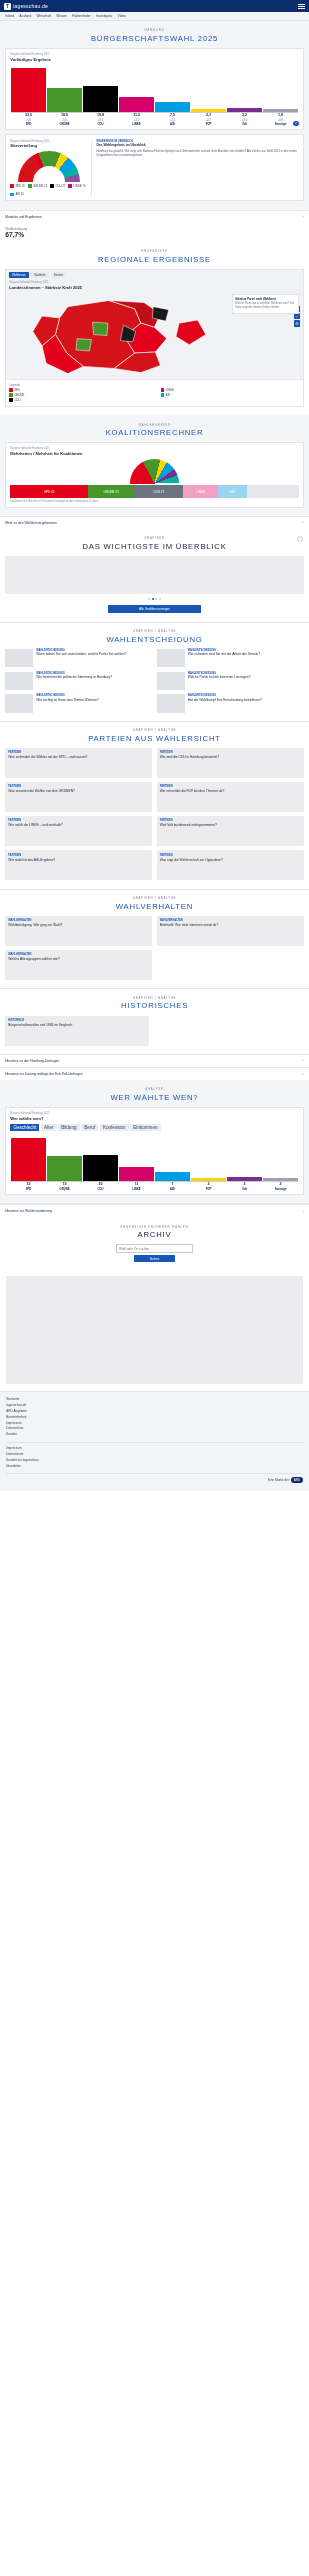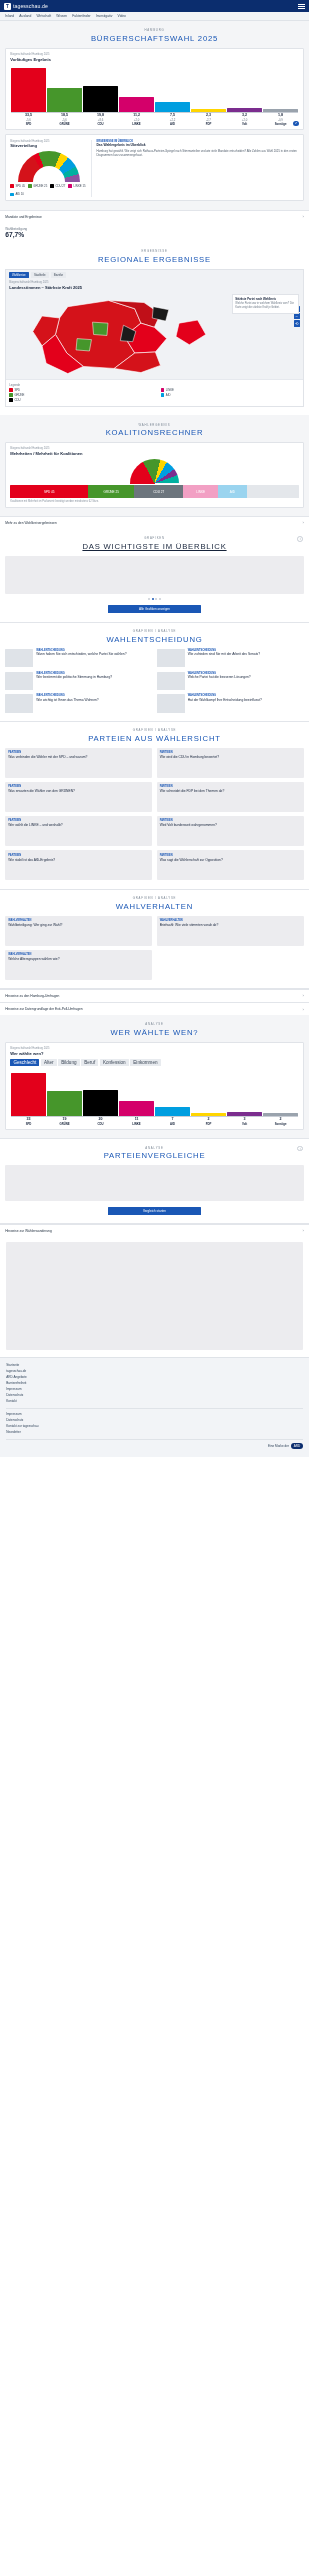--- a/index.html
+++ b/index.html
@@ -41,21 +41,21 @@
   .section { padding:7.2px 5.2px 8.2px; position:relative; }
   .sec-kicker {
     text-align:center; font-size:2.8px; letter-spacing:0.8px;
     color:#7b8794; text-transform:uppercase; margin-bottom:1.5px;
   }
   .sec-title {
     text-align:center; font-size:7.7px; letter-spacing:0.8px;
     color:#1a57b5; text-transform:uppercase; font-weight:normal;
     margin:0 0 5.2px;
   }
-  .sec-title.dark { color:#16233a;text-decoration:underline; }
+  .sec-title.dark { color:#16233a; }
   .gray { background:#f4f5f7; }
   .hairline { height:0.5px; background:#e2e5ea; }
 
   
   .card {
     background:#fff; border:0.5px solid #e0e3e8; border-radius:1px;
     padding:4.1px 4.1px 3.1px; position:relative;
   }
   .card-eyebrow { font-size:2.6px; color:#8a94a0; margin-bottom:0.5px; }
   .card-head { font-size:4.1px; font-weight:bold; color:#16233a; margin-bottom:3.1px; }
@@ -533,20 +533,30 @@
         </div>
         <div class="qcard">
           <div class="q-kicker">WAHLVERHALTEN</div>
           <div class="q-title">Welche Altersgruppen wählen wie?</div>
         </div>
       </div>
   </div>
 
   <div class="hairline"></div>
 
+  <div class="section">
+    <div class="sec-kicker">GRAFIKEN / ANALYSE</div>
+    <h2 class="sec-title">HISTORISCHES</h2>
+    <div style="width:48%;">
+      <div class="qcard">
+        <div class="q-kicker">HISTORISCH</div>
+        <div class="q-title">Bürgerschaftswahlen seit 1946 im Vergleich</div>
+      </div>
+    </div>
+  </div>
 
   <div class="linkrow">
     <span>Hinweise zu den Hamburg-Umfragen</span>
     <span class="chev">›</span>
   </div>
   <div class="linkrow">
     <span>Hinweise zur Datengrundlage der Exit-Poll-Umfragen</span>
     <span class="chev">›</span>
   </div>
 
@@ -609,36 +619,37 @@
           <div style="font-weight: bold; color: rgb(22, 35, 58);">AfD</div>
           <div style="font-weight: bold; color: rgb(22, 35, 58);">FDP</div>
           <div style="font-weight: bold; color: rgb(22, 35, 58);">Volt</div>
           <div style="font-weight: bold; color: rgb(22, 35, 58);">Sonstige</div>
         </div>
     </div>
   </div>
 
   <div class="hairline"></div>
 
-  <div class="section">
-    <div class="fab">i</div>
-    <div class="sec-kicker">ANALYSE</div>
-    <h2 class="sec-title">PARTEIENVERGLEICHE</h2>
-    <div class="placeholder" style="height:36px;"></div>
-    <div class="pill-wide">Vergleich starten</div>
-  </div>
 
   <div class="hairline"></div>
 
 
   <div class="linkrow">
     <span>Hinweise zur Wählerwanderung</span>
     <span class="chev">›</span>
   </div>
 
+  <div class="section">
+    <div class="sec-kicker">ERGEBNISSE FRÜHERER WAHLEN</div>
+    <h2 class="sec-title dark">ARCHIV</h2>
+    <div class="searchbox">
+      <input type="text" placeholder="Wahl oder Ort suchen" style="">
+    </div>
+    <button class="btn-sm">Suchen</button>
+  </div>
 
   <div class="bigbox"></div>
 
   <div class="footer" style="margin-top:7.2px;">
     <div class="fcol" id="footer-col">
         <div>Startseite</div>
         <div>tagesschau.de</div>
         <div>ARD Angebote</div>
         <div>Barrierefreiheit</div>
         <div>Impressum</div>

